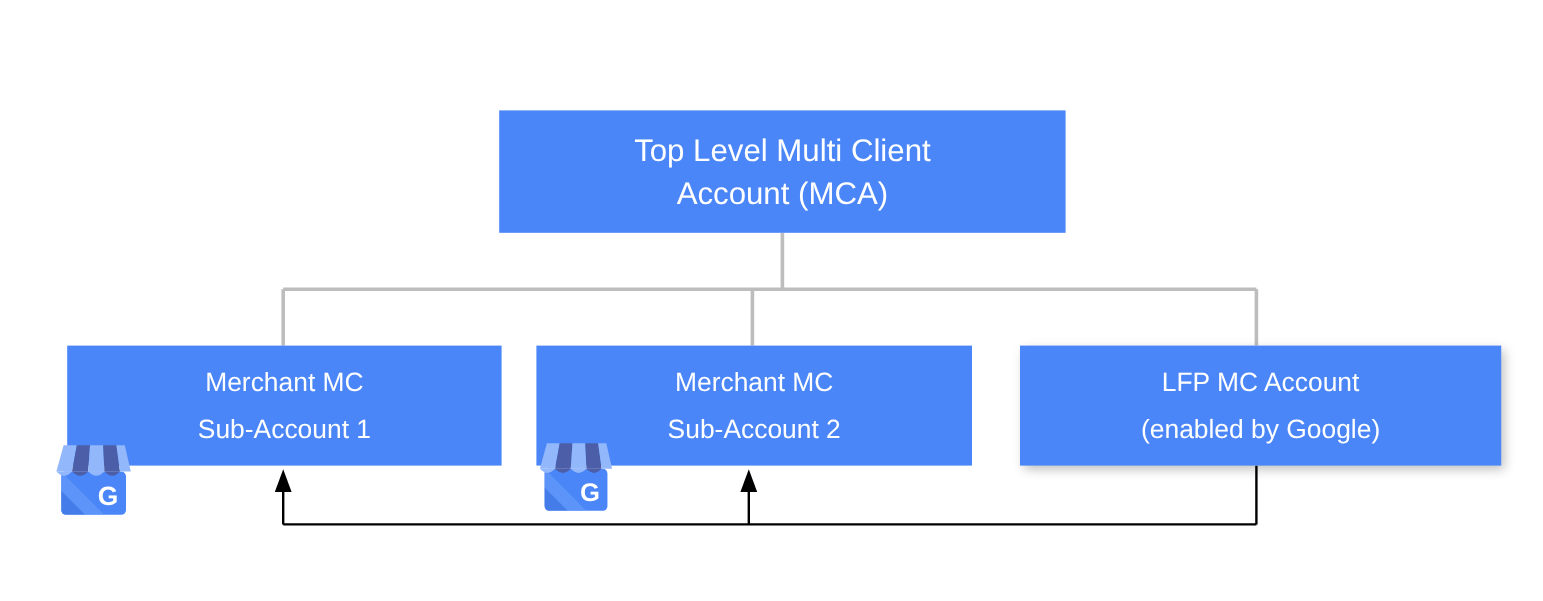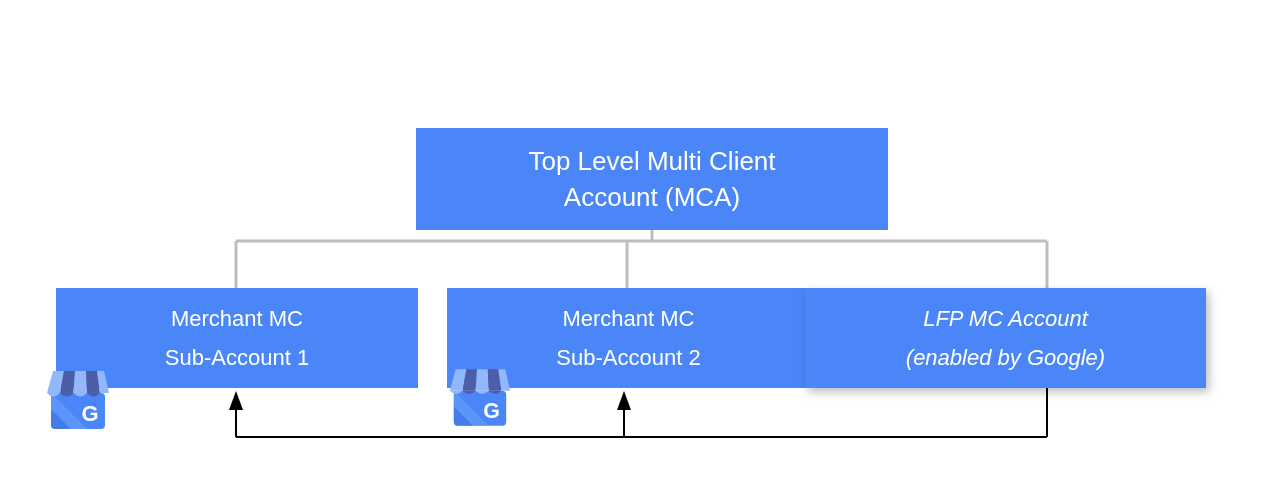--- a/index.html
+++ b/index.html
@@ -50,47 +50,45 @@
     white-space: pre-line;
   }
 
   #node-mca {
     left: 416px;
     top: 92px;
     width: 472px;
     height: 102px;
     font-size: 26px;
     line-height: 36px;
-    margin-top: 36px;
   }
 
   #node-sub1 {
     left: 56px;
     top: 288px;
     width: 362px;
     height: 100px;
     font-size: 22px;
   }
 
   #node-sub2 {
     left: 447px;
     top: 288px;
     width: 363px;
     height: 100px;
     font-size: 22px;
   }
 
   #node-lfp {
-    left: 805px;
+    left: 850px;
     top: 288px;
     width: 401px;
     height: 100px;
     font-size: 22px;
     box-shadow: 3px 4px 9px rgba(0,0,0,0.26);
-    font-style: italic;
   }
 
   
   .gmb-icon {
     position: absolute;
     z-index: 4;
   }
   #gmb-icon-1 {
     left: 44px;
     top: 369px;

